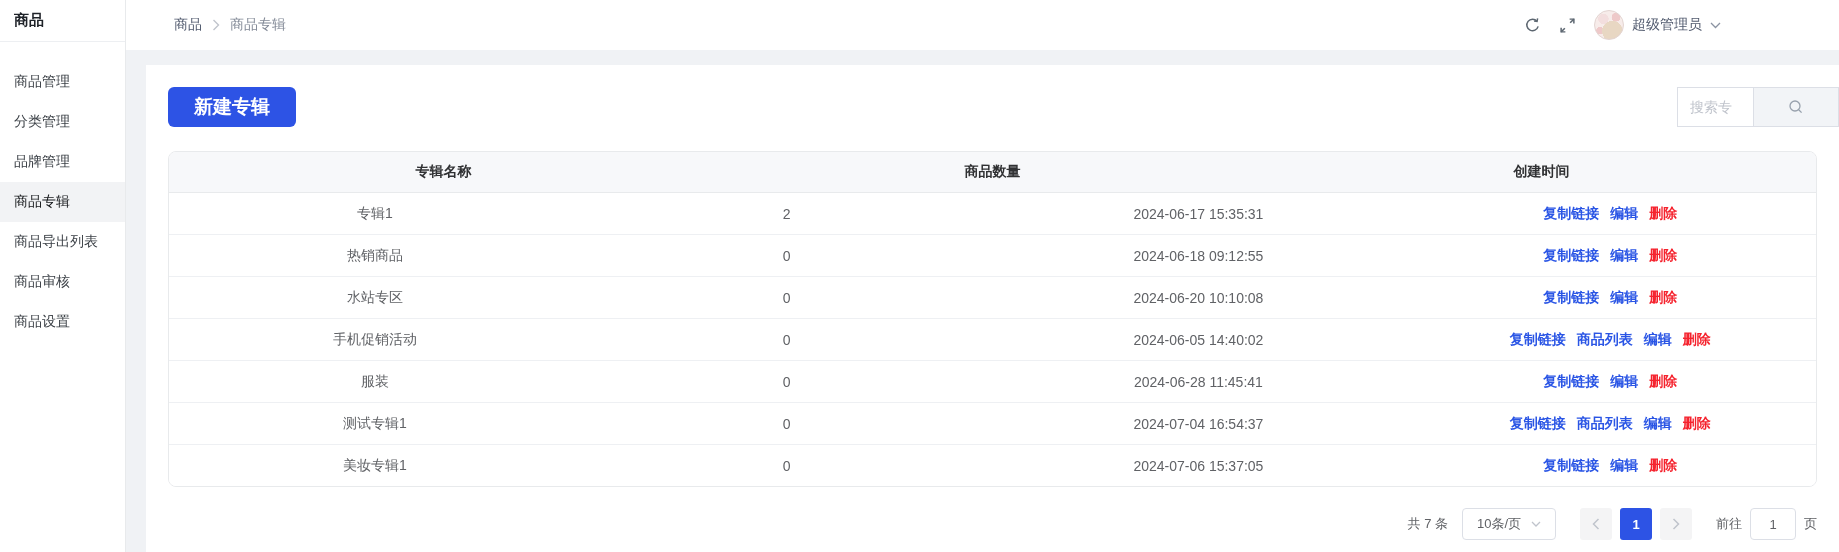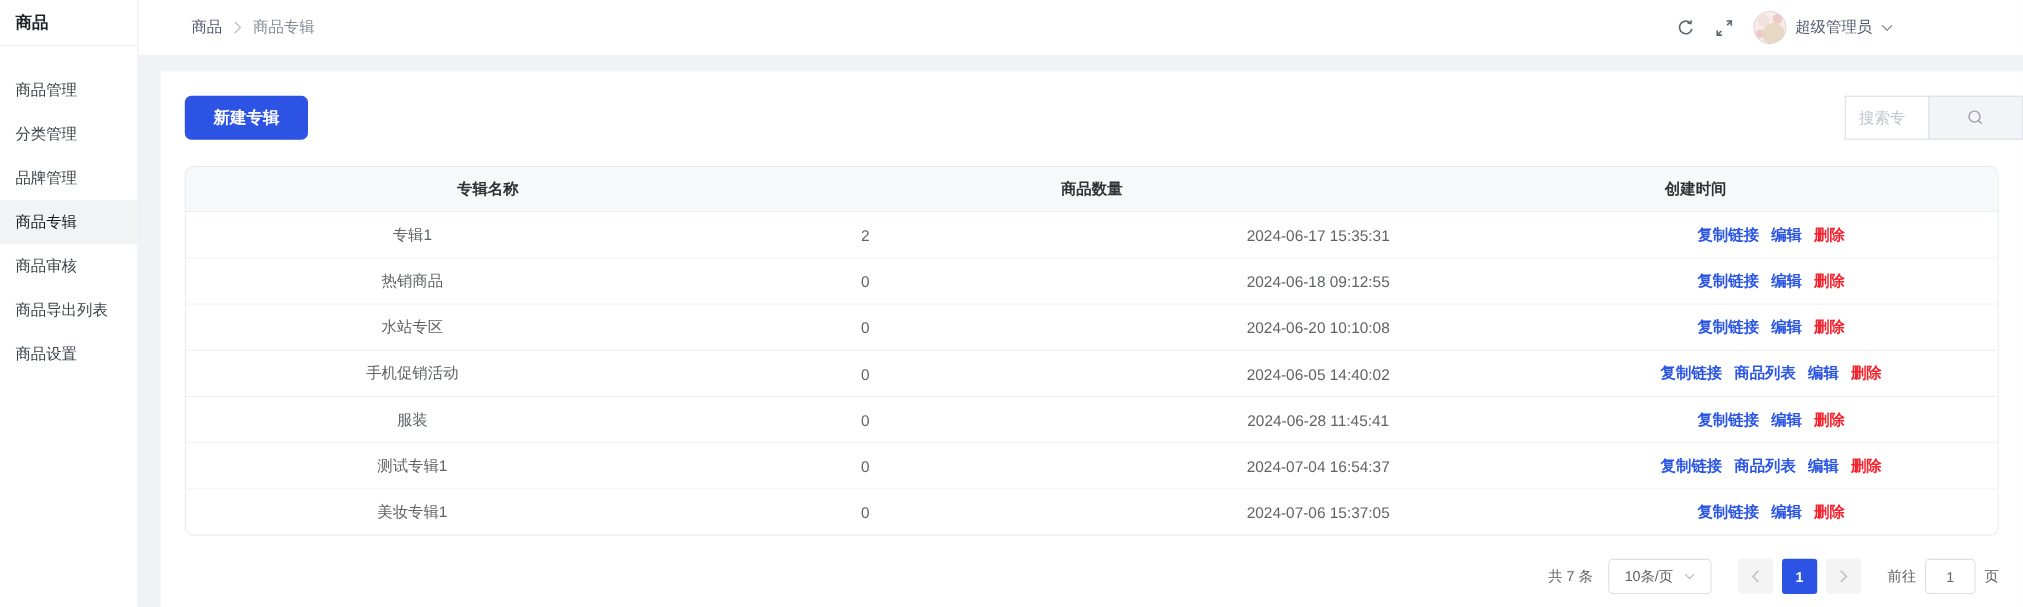--- a/index.html
+++ b/index.html
@@ -35,21 +35,21 @@
       radial-gradient(circle at 75% 22%, #eec9c9 0 14%, transparent 15%),
       radial-gradient(circle at 18% 70%, #eec9c9 0 12%, transparent 13%),
       #f7ecea;
     border:1px solid #e3d5d2;}
   .user-name{color:#515a6e; font-size:14px;}
 
   
   .content{flex:1; background:var(--page-bg); padding:15px 0 0 20px; min-height:0;}
   .card{background:#fff; height:100%; padding:22px 22px 0 22px; position:relative;}
   .toolbar{display:flex; align-items:flex-start; justify-content:space-between; margin-bottom:24px; height:40px;}
-  .btn-primary{height:40px; padding:0 26px; background:var(--primary-blue); color:#fff; font-size:15px; font-weight:bold; border:none; border-radius:6px; cursor:pointer; font-family:inherit;}
+  .btn-primary{height:40px; padding:0 26px; background:var(--primary-blue); color:#fff; font-size:19px; font-weight:bold; border:none; border-radius:6px; cursor:pointer; font-family:inherit;}
   .search-group{position:absolute; right:0; top:22px; display:flex; height:40px;}
   .search-input{width:76px; height:40px; border:1px solid #dcdfe6; border-right:none; padding:0 12px; font-size:14px; color:#606266; outline:none; font-family:inherit; background:#fff;}
   .search-input::placeholder{color:#c0c4cc;}
   .search-btn{width:86px; height:40px; background:#f2f4f7; border:1px solid #dcdfe6; display:flex; align-items:center; justify-content:center; cursor:pointer;}
 
   
   .table{border:1px solid var(--border); border-radius:8px; overflow:hidden; background:#fff;}
   .t-head{display:grid; grid-template-columns:repeat(3,1fr); background:var(--table-header-bg); border-bottom:1px solid var(--border);}
   .t-head .cell{height:40px; display:flex; align-items:center; justify-content:center; font-weight:bold; color:#303133; font-size:14px;}
   .t-row{display:grid; grid-template-columns:repeat(4,1fr); border-bottom:1px solid #eef0f3; background:#fff;}
@@ -87,25 +87,25 @@
 
   <div class="menu-item">
           <span>品牌管理</span>
         </div>
 
   <div class="menu-item active">
           <span>商品专辑</span>
         </div>
 
   <div class="menu-item">
+          <span>商品导出列表</span>
+        </div>
+
+  <div class="menu-item">
           <span>商品审核</span>
-        </div>
-
-  <div class="menu-item">
-          <span>商品导出列表</span>
         </div>
 
   <div class="menu-item">
           <span>商品设置</span>
         </div>
 </nav>
   </aside>
 
   <div class="main">
 

